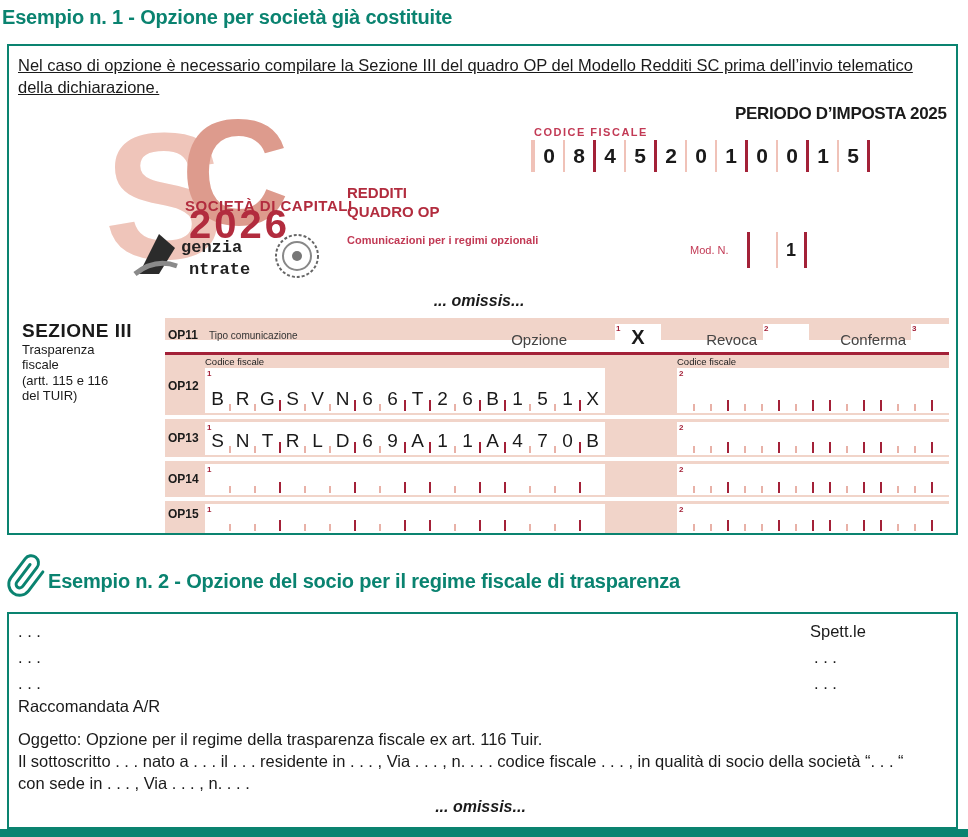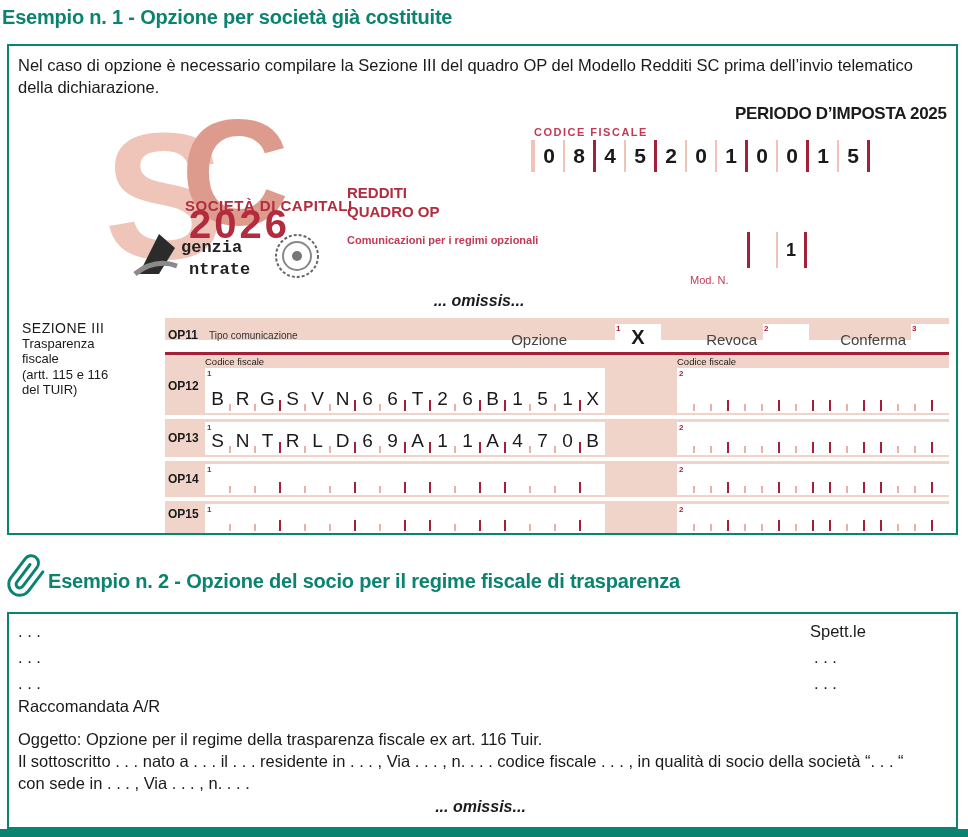--- a/index.html
+++ b/index.html
@@ -16,28 +16,28 @@
   .dcells .cell { width:28px; height:32px; display:flex; align-items:center; justify-content:center;
                   font-size:21px; font-weight:bold; border-left:2px solid #f0c2b8; }
   .dcells .cell:nth-child(3), .dcells .cell:nth-child(5),
   .dcells .cell:nth-child(8), .dcells .cell:nth-child(10) { border-left:3px solid #a32138; }
   .logo-letter { font-weight:bold; line-height:1; z-index:0; }
   .darkred { color:#b22c3e; }
   .societa { font-size:15px; font-weight:bold; letter-spacing:0.5px; z-index:2; }
   .anno { font-size:40px; font-weight:bold; letter-spacing:3px; line-height:1; z-index:2; }
   .redditi { font-size:15px; font-weight:bold; line-height:1.25; }
   .sottotit { font-size:11px; font-weight:bold; color:#c23a55; }
-  .modlabel { font-size:11px; color:#c23a55;margin-top:30px; }
+  .modlabel { font-size:11px; color:#c23a55; }
   .modrow { display:flex; align-items:stretch; height:36px; }
   .vbar { width:3px; background:#a32138; }
   .vbar.light { width:2px; background:#f0c2b8; }
   .modcell { width:26px; display:flex; align-items:center; justify-content:center;
              font-size:18px; font-weight:bold; }
   .omissis { font-size:16px; font-weight:bold; font-style:italic; text-align:center; }
-  .sez-title { font-size:14px; font-weight:normal; letter-spacing:0.5px; }
+  .sez-title { font-size:19px; font-weight:bold; letter-spacing:0.5px; }
   .sez-sub { font-size:13px; line-height:1.18; }
   .pinkrow { position:absolute; background:#f1d4c9; }
   .opcode { font-size:12px; font-weight:bold; }
   .opdesc { font-size:10px; color:#333; }
   .flabel { font-size:15px; color:#444; text-align:right; }
   .opbox { position:absolute; background:#fff; }
   .opbox .sup, .sup-red { position:absolute; font-size:8px; color:#a32138; font-weight:bold; }
   .opbox .val { width:100%; height:100%; display:flex; align-items:center; justify-content:center;
                 font-size:20px; font-weight:bold; }
   .redline { position:absolute; background:#a32138; }
@@ -59,21 +59,21 @@
 </style>
 </head>
 <body>
 
 <div class="page">
 
   <div class="abs sec-title" style="left:2px; top:6px;">Esempio n. 1 - Opzione per società già costituite</div>
 
   <div class="frame" style="left:7px; top:44px; width:947px; height:487px;">
 
-    <div class="abs intro" style="left:9px; top:8px; width:925px;">Nel caso di opzione è necessario compilare la Sezione III del quadro OP del Modello Redditi SC prima dell’invio telematico della dichiarazione.</div>
+    <div class="abs intro" style="left:9px; top:8px; width:925px;text-decoration:underline;">Nel caso di opzione è necessario compilare la Sezione III del quadro OP del Modello Redditi SC prima dell’invio telematico della dichiarazione.</div>
 
     <div class="abs periodo" style="left:726px; top:58px;">PERIODO D’IMPOSTA 2025</div>
 
     <div class="abs cf-label" style="left:525px; top:80px;">CODICE FISCALE</div>
     <div class="abs dcells" style="left:522px; top:94px; border-left:2px solid #f0c2b8;">
         <span class="cell">0</span>
         <span class="cell">8</span>
         <span class="cell">4</span>
         <span class="cell">5</span>
         <span class="cell">2</span>

